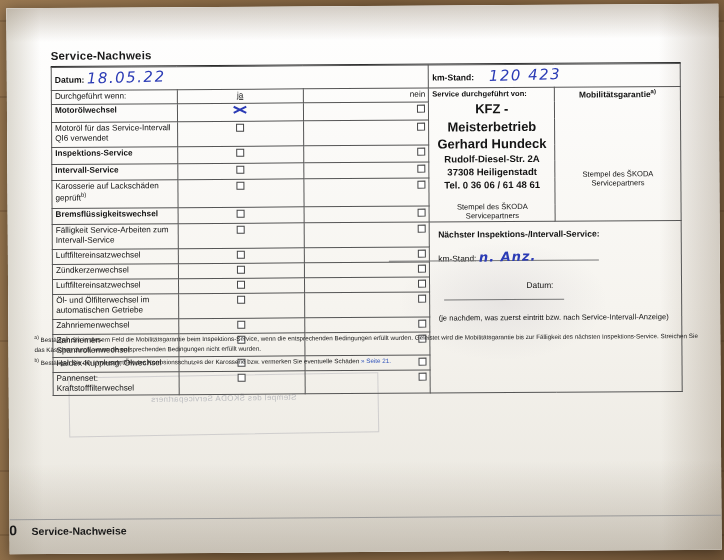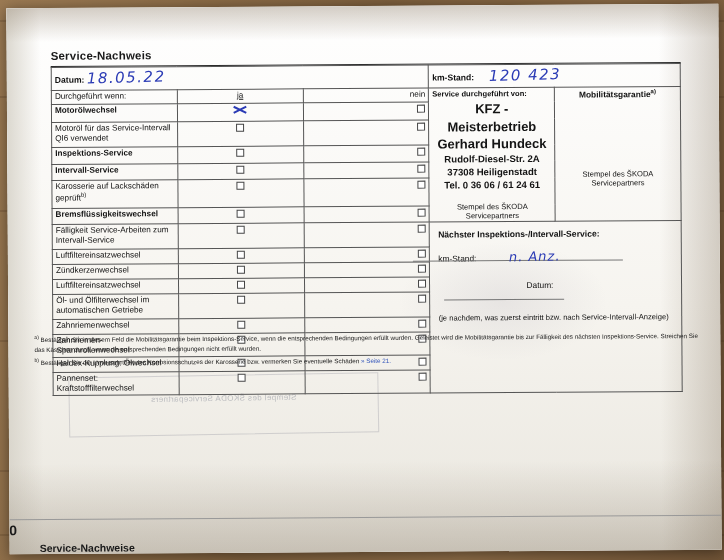--- a/index.html
+++ b/index.html
@@ -240,25 +240,24 @@
     position: absolute;
     left: -8px;
     top: -2px;
     font-size: 14px;
     font-weight: bold;
     color: #1a1a1a;
   }
   .footer-label {
     position: absolute;
     left: 22px;
-    top: 18px;
+    top: 1px;
     font-size: 10.5px;
     font-weight: bold;
     color: #1a1a1a;
-    margin-left: 8px;
   }
 </style>
 </head>
 <body>
 
 <div class="photo">
   <div class="grain" style="top:20px;"></div>
   <div class="grain" style="top:96px;"></div>
   <div class="grain" style="top:210px;"></div>
   <div class="grain" style="top:340px;"></div>
@@ -293,21 +292,21 @@
           <td class="col-label hdr-small">Durchgeführt wenn:</td>
           <td class="col-ja hdr-small">ja</td>
           <td class="col-nein hdr-small">nein</td>
           <td rowspan="7" class="col-right" style="width:200px; vertical-align:top;">
             <div class="hdr-small bold" style="margin-bottom:0;">Service durchgeführt von:</div>
             <div class="stamp-box">
               <div class="stamp-title">KFZ - Meisterbetrieb</div>
               <div class="stamp-title">Gerhard Hundeck</div>
               <div class="stamp-sub">Rudolf-Diesel-Str. 2A</div>
               <div class="stamp-sub">37308 Heiligenstadt</div>
-              <div class="stamp-sub">Tel. 0 36 06 / 61 24 61</div>
+              <div class="stamp-sub">Tel. 0 36 06 / 61 48 61</div>
             </div>
             <div class="stamp-caption" style="margin-top:8px;">Stempel des ŠKODA Servicepartners</div>
           </td>
           <td rowspan="7" style="width:144px; vertical-align:top;">
             <div class="mob-title">
               <span>Mobilitätsgarantie</span><span class="sup">a)</span>
             </div>
             <div style="height:68px;"></div>
             <div class="stamp-caption">Stempel des ŠKODA Servicepartners</div>
           </td>
@@ -346,21 +345,21 @@
 
         <tr>
           <td class="col-label" style="height:22px;">Fälligkeit Service-Arbeiten zum Intervall-Service</td>
           <td class="col-ja"><span class="chk"></span></td>
           <td class="col-nein"><span class="chk"></span></td>
           <td colspan="2" rowspan="9" style="vertical-align:top; padding:6px 8px;">
             <div class="next-block">
               <div class="next-title">Nächster Inspektions-/Intervall-Service:</div>
               <div style="margin-top:6px;">
                 <span>km-Stand:</span>
-                <span class="hand-small" style="margin-left:30px;">n. Anz.</span>
+                <span class="hand-small" style="font-weight:bold;">n. Anz.</span>
                 <span class="dotline" style="width:210px; margin-left:-150px;"></span>
               </div>
               <div style="margin-top:12px;">
                 <span style="margin-left:88px;">Datum:</span>
                 <span class="dotline" style="width:120px;"></span>
               </div>
               <div style="margin-top:8px; font-size:7.6px;">(je nachdem, was zuerst eintritt bzw. nach Service-Intervall-Anzeige)</div>
             </div>
           </td>
         </tr>

